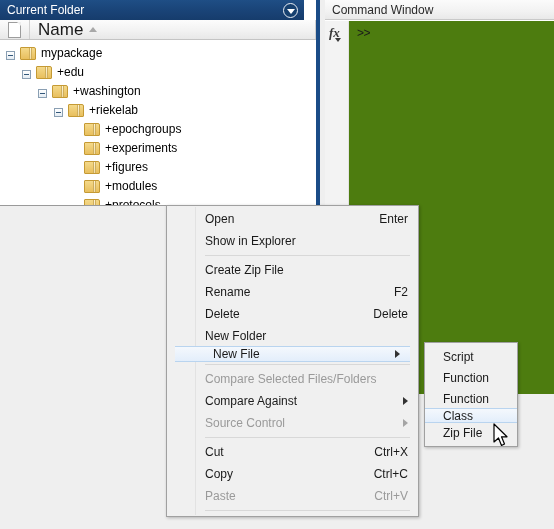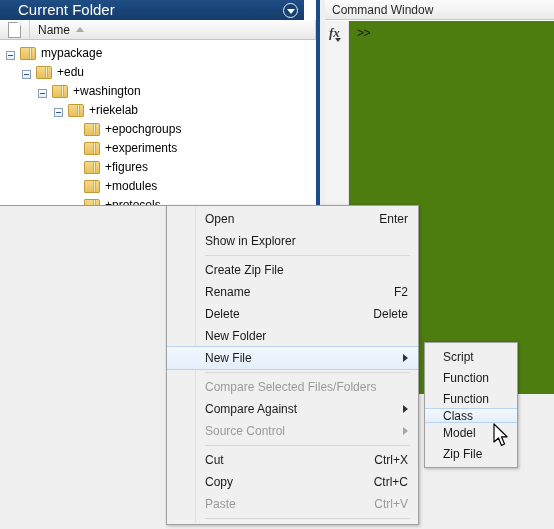--- a/index.html
+++ b/index.html
@@ -35,23 +35,23 @@
     border-bottom: 1px solid #9a9a9a;
     box-sizing: border-box;
   }
   .cf-titlebar {
     position: absolute;
     left: 0; top: 0;
     right: 12px;
     height: 20px;
     background: linear-gradient(to bottom, #1f4e85 0%, #1a4478 50%, #163c6c 100%);
     color: #ffffff;
-    font-size: 15px;
+    font-size: 12px;
     line-height: 20px;
-    padding-left: 18px;
+    padding-left: 7px;
     box-sizing: border-box;
     overflow: hidden;
     white-space: nowrap;
   }
   .cf-dropbtn {
     position: absolute;
     right: 6px;
     top: 3px;
     width: 15px;
     height: 15px;
@@ -109,21 +109,21 @@
   .col-name-cell {
     flex: 1;
     height: 19px;
     display: flex;
     align-items: center;
     padding-left: 8px;
     box-sizing: border-box;
     border-right: 1px solid #d0d0d0;
   }
   .col-name-label {
-    font-size: 12px;
+    font-size: 17px;
     color: #1a1a1a;
   }
   .sort-asc {
     width: 0; height: 0;
     border-left: 4px solid transparent;
     border-right: 4px solid transparent;
     border-bottom: 5px solid #a8a8a8;
     margin-left: 6px;
     margin-bottom: 1px;
   }
@@ -281,22 +281,22 @@
     font-size: 12px;
     color: #1a1a1a;
     z-index: 2;
     gap: 40px;
   }
   .ctx-item.disabled { color: #9a9a9a; }
   .ctx-item.highlight {
     background: linear-gradient(to bottom, #f4f8fd 0%, #e3eefb 100%);
     border-top: 1px solid #b9d4ef;
     border-bottom: 1px solid #b9d4ef;
-    margin: -1px 0;
-    height: 24px;
+    margin: -1px 8px;
+    height: 16px;
   }
   .ctx-label { flex: 1; white-space: nowrap; }
   .ctx-shortcut {
     margin-left: auto;
     font-size: 12px;
     white-space: nowrap;
   }
   .ctx-arrow {
     margin-left: 8px;
     width: 0; height: 0;
@@ -545,23 +545,20 @@
         <div class="sub-item">
           <span>Function</span>
         </div>
         <div class="sub-item">
           <span>Function</span>
         </div>
         <div class="sub-item highlight">
           <span>Class</span>
         </div>
         <div class="sub-item">
-          <span>Model</span>
-        </div>
-        <div class="sub-item">
           <span>Zip File</span>
         </div>
       </div>
   </div>
 
   <div class="cursor-arrow">
     <svg width="18" height="26" viewBox="0 0 18 26">
       <polygon points="1,1 1,19 5.5,15 8.5,22.5 11.5,21 8.5,13.8 14,13.8" fill="#ffffff" stroke="#000000" stroke-width="1.2" stroke-linejoin="round"></polygon>
     </svg>
   </div>

